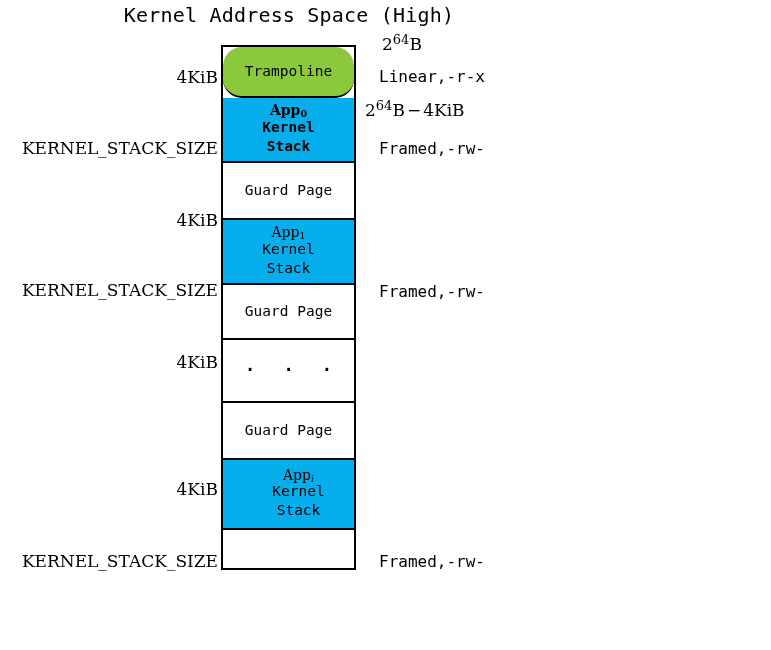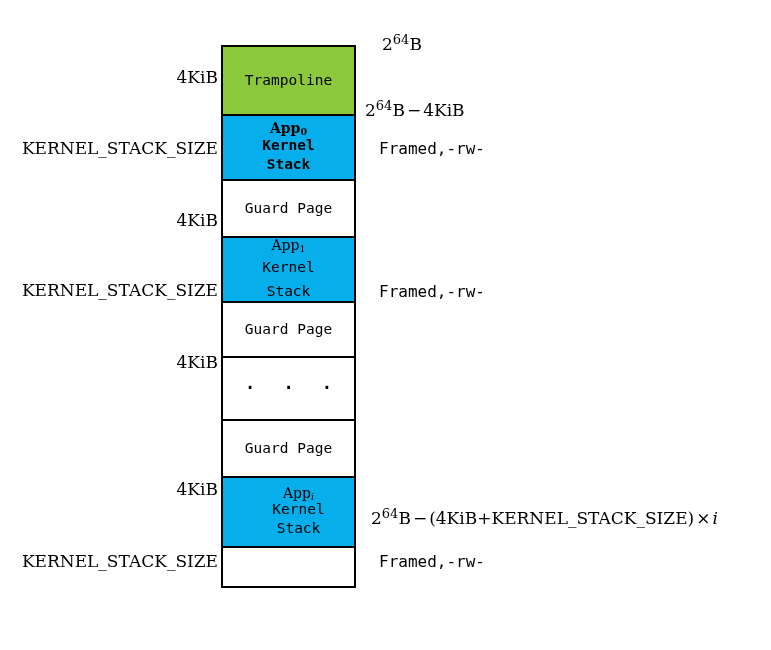--- a/index.html
+++ b/index.html
@@ -111,38 +111,39 @@
     top: -6px;
   }
   .right-label.math .it { font-style: italic; }
   .right-label.math .op { padding: 0 2px; }
 </style>
 </head>
 <body>
 
 <div id="canvas">
 
+  <div class="title">Kernel Address Space (High)</div>
 
   <div class="stack">
 
-    <div class="block" id="blk-trampoline" style="height:69px;background:#8cc83c;">
+    <div class="block" id="blk-trampoline" style="height:51px;background:#8cc83c;border-radius:19px;">
       <span class="ln">Trampoline</span>
     </div>
 
     <div class="block" id="blk-app0" style="height:65px;background:#06aeeb;font-weight:bold;">
       <span class="app-tag"><span>App</span><sub>0</sub></span>
       <span class="ln">Kernel</span>
       <span class="ln">Stack</span>
     </div>
 
     <div class="block" id="blk-guard0" style="height:57px;background:#ffffff;">
       <span class="ln">Guard Page</span>
     </div>
 
-    <div class="block" id="blk-app1" style="height:65px;background:#06aeeb;justify-content:space-between;">
+    <div class="block" id="blk-app1" style="height:65px;background:#06aeeb;">
       <span class="app-tag"><span>App</span><sub>1</sub></span>
       <span class="ln">Kernel</span>
       <span class="ln">Stack</span>
     </div>
 
     <div class="block" id="blk-guard1" style="height:55px;background:#ffffff;">
       <span class="ln">Guard Page</span>
     </div>
 
     <div class="block" id="blk-ellipsis" style="height:63px;background:#ffffff;">
@@ -170,29 +171,27 @@
   <div class="left-label" style="top:220px;">4KiB</div>
   <div class="left-label" style="top:290px;">KERNEL_STACK_SIZE</div>
   <div class="left-label" style="top:362px;">4KiB</div>
   <div class="left-label" style="top:489px;">4KiB</div>
   <div class="left-label" style="top:561px;">KERNEL_STACK_SIZE</div>
 
   <div class="right-label math" style="left:382px; top:44px;">
     <span>2</span><sup>64</sup><span>B</span>
   </div>
 
+  <div class="right-label mono" style="left:379px; top:76px;">Linear,-r-x</div>
 
   <div class="right-label math" style="left:365px; top:110px;">
     <span>2</span><sup>64</sup><span>B</span><span class="op">−</span><span>4KiB</span>
   </div>
 
   <div class="right-label mono" style="left:379px; top:148px;">Framed,-rw-</div>
 
   <div class="right-label mono" style="left:379px; top:291px;">Framed,-rw-</div>
 
-  <div class="right-label math" style="left:371px; top:518px;">
-    <span>2</span><sup>64</sup><span>B</span><span class="op">−</span><span>(4KiB+KERNEL_STACK_SIZE)</span><span class="op">×</span><span class="it">i</span>
-  </div>
 
   <div class="right-label mono" style="left:379px; top:561px;">Framed,-rw-</div>
 
 
 </div>
 
 </body></html>

